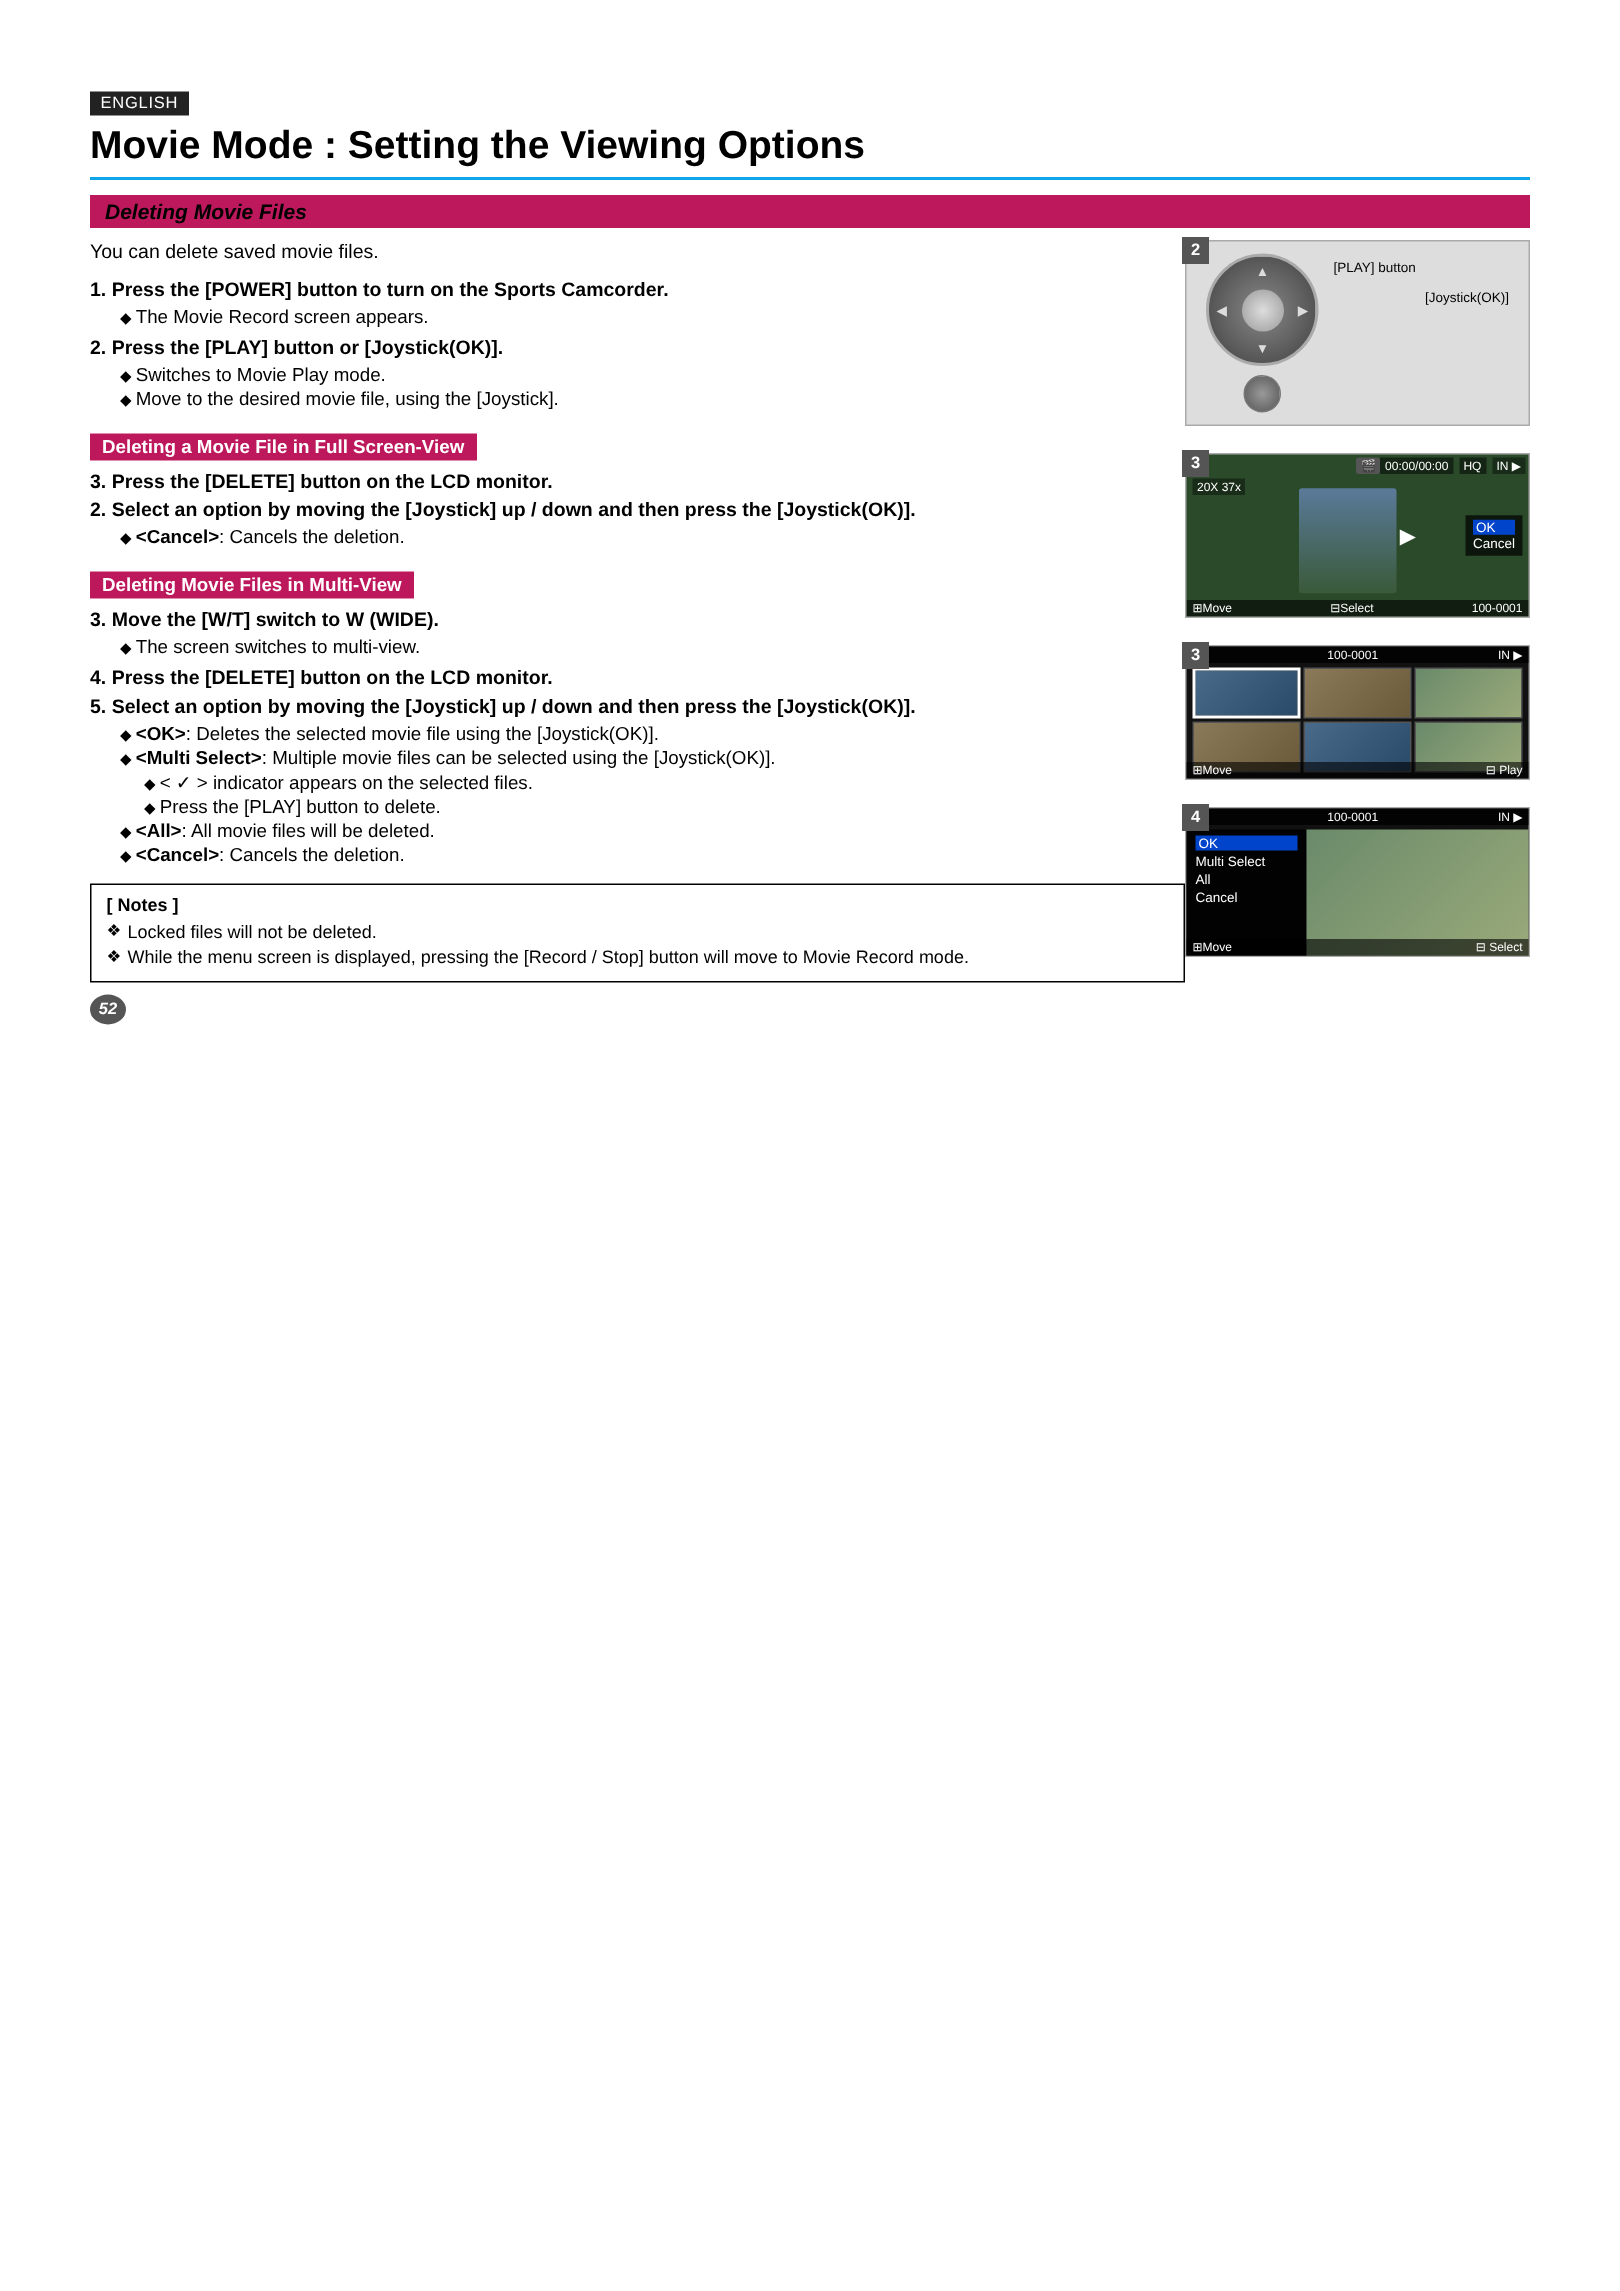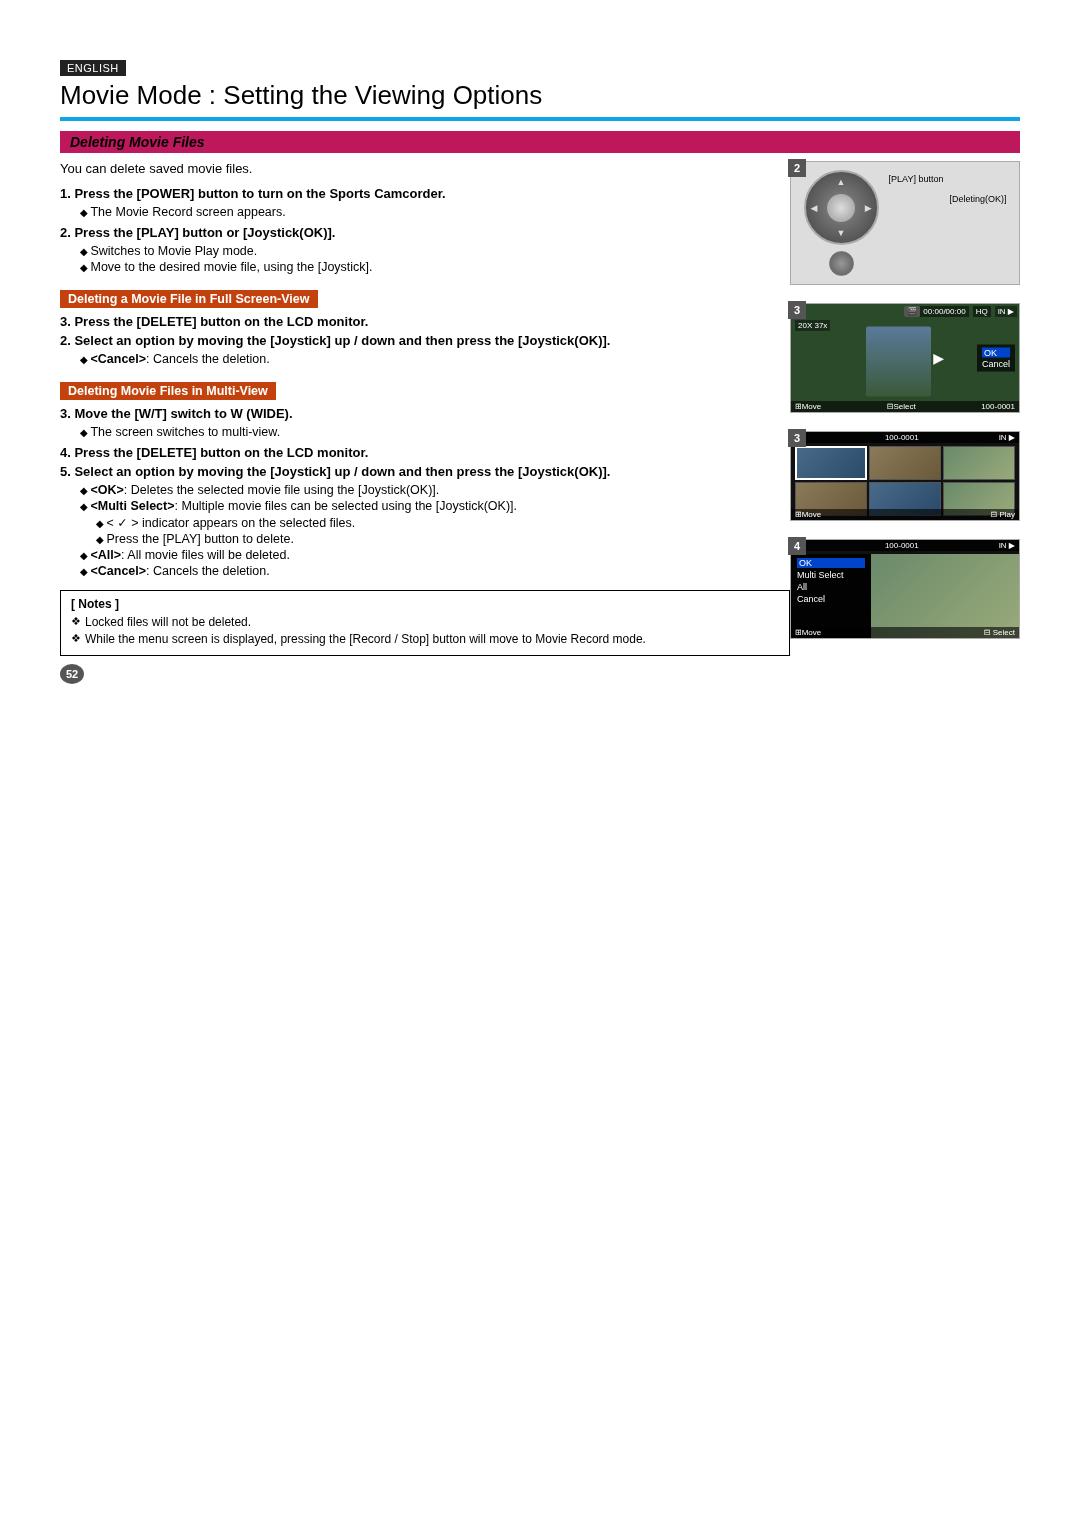--- a/index.html
+++ b/index.html
@@ -19,22 +19,22 @@
       color: #fff;
       font-size: 11px;
       font-weight: normal;
       padding: 2px 7px;
       margin-bottom: 4px;
       letter-spacing: 0.5px;
     }
 
     .page-title {
       font-size: 26px;
-      font-weight: normal;
-      border-bottom: 4px solid #0ea5e9;
+      font-weight: bold;
+      border-bottom: 2px solid #0ea5e9;
       padding-bottom: 6px;
       margin-bottom: 10px;
     }
 
     .section-header {
       background: #be185d;
       font-size: 14px;
       font-weight: bold;
       font-style: italic;
       padding: 3px 10px;
@@ -71,21 +71,21 @@
       font-size: 12.5px;
       margin-bottom: 2px;
     }
 
     .bullet-list li::before {
       content: "◆ ";
       font-size: 10px;
     }
 
     .sub-header {
-      background: #c2410c;
+      background: #be185d;
       color: #fff;
       font-size: 12.5px;
       font-weight: bold;
       padding: 2px 8px;
       margin: 10px 0 6px 0;
       display: inline-block;
     }
 
     .notes-box {
       border: 1px solid #000;
@@ -340,20 +340,21 @@
       align-items: center;
       justify-content: center;
       background: #555;
       color: #fff;
       border-radius: 50%;
       width: 24px;
       height: 20px;
       font-size: 11px;
       font-weight: bold;
       margin-right: 4px;
+      font-style: italic;
     }
 
     .bold-inline { font-weight: bold; }
 
     .indent-block {
       margin-left: 20px;
     }
 
     .step-line {
       display: flex;
@@ -503,21 +504,21 @@
               </div>
 
               <div style="width:25px;height:25px;border-radius:50%;background:radial-gradient(circle,#999 0%,#555 100%);border:1px solid #777;margin-top:2px;"></div>
             </div>
 
             <div style="display:flex;flex-direction:row;gap:6px;font-size:9px;padding-top:4px;">
               <div>
                 <span style="font-size:9px;color:#000;">[PLAY] button</span>
               </div>
               <div style="margin-top:20px;">
-                <span style="font-size:9px;color:#000;">[Deleting(OK)]</span>
+                <span style="font-size:9px;color:#000;">[Joystick(OK)]</span>
               </div>
             </div>
           </div>
         </div>
       </div>
 
       <div class="sc-wrapper">
         <div class="sc-num">3</div>
         <div class="sc3-layout" style="position:relative;background:#2a4a2a;height:110px;overflow:hidden;border:1px solid #aaa;">
 

